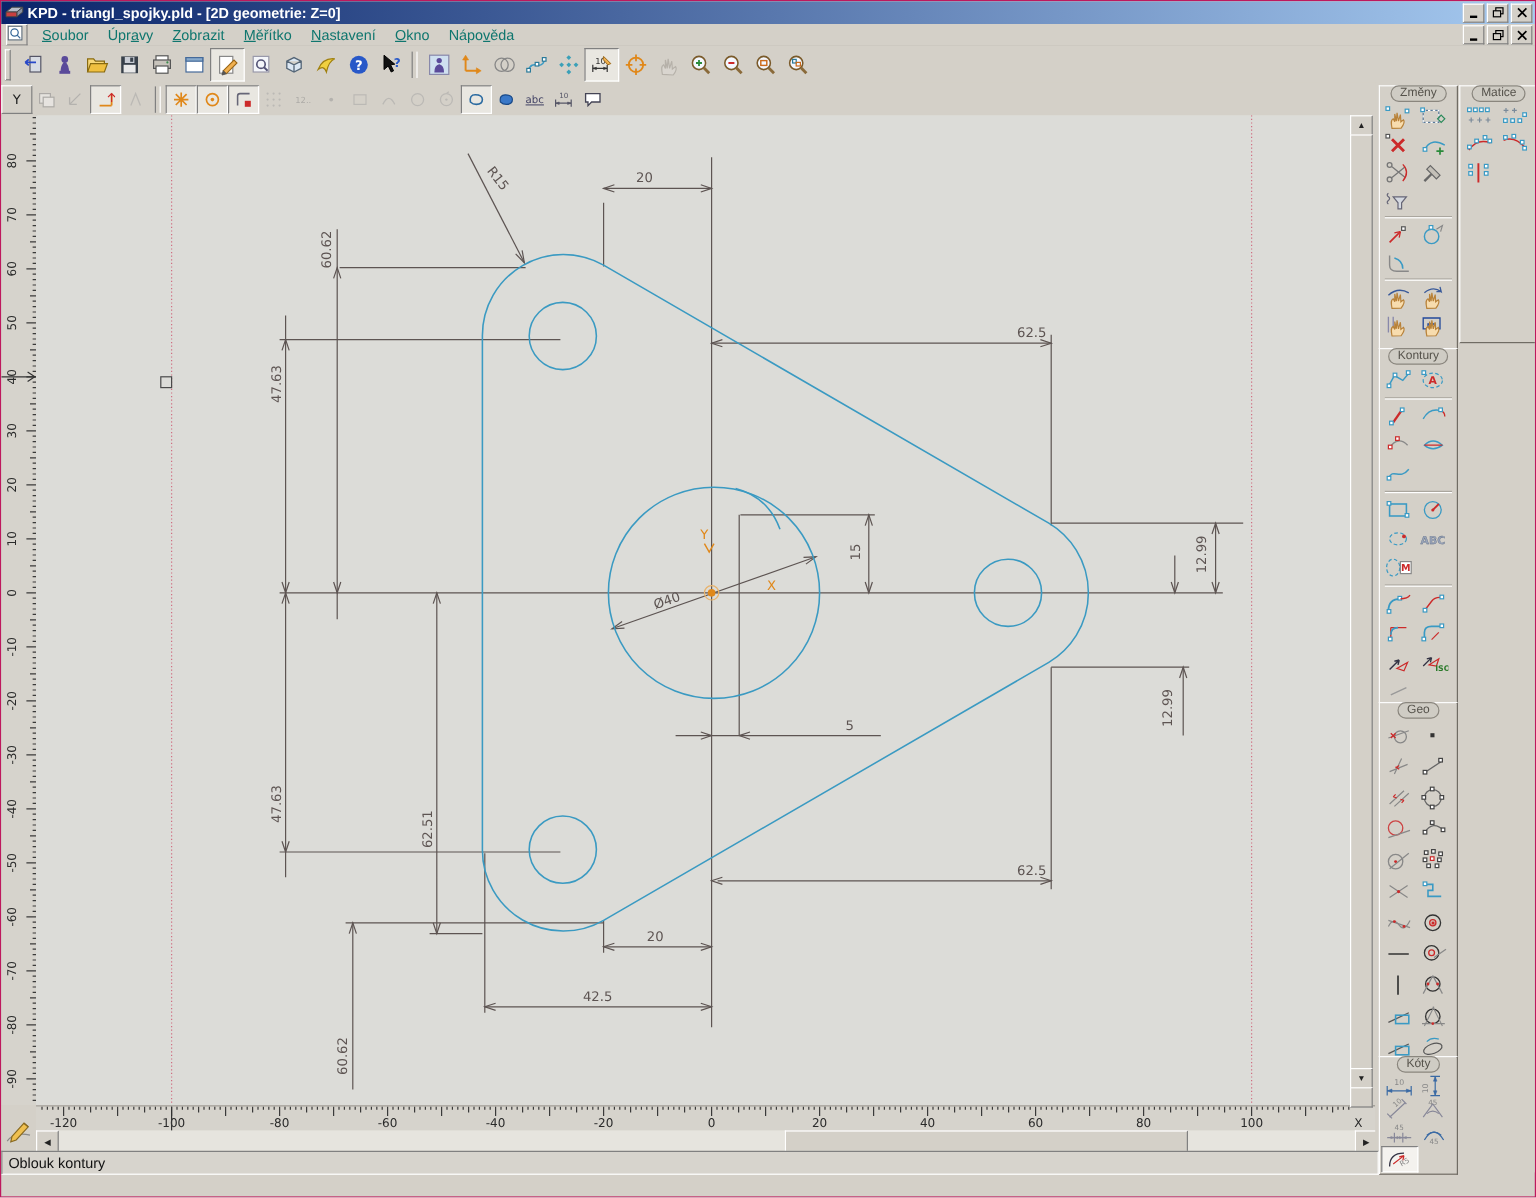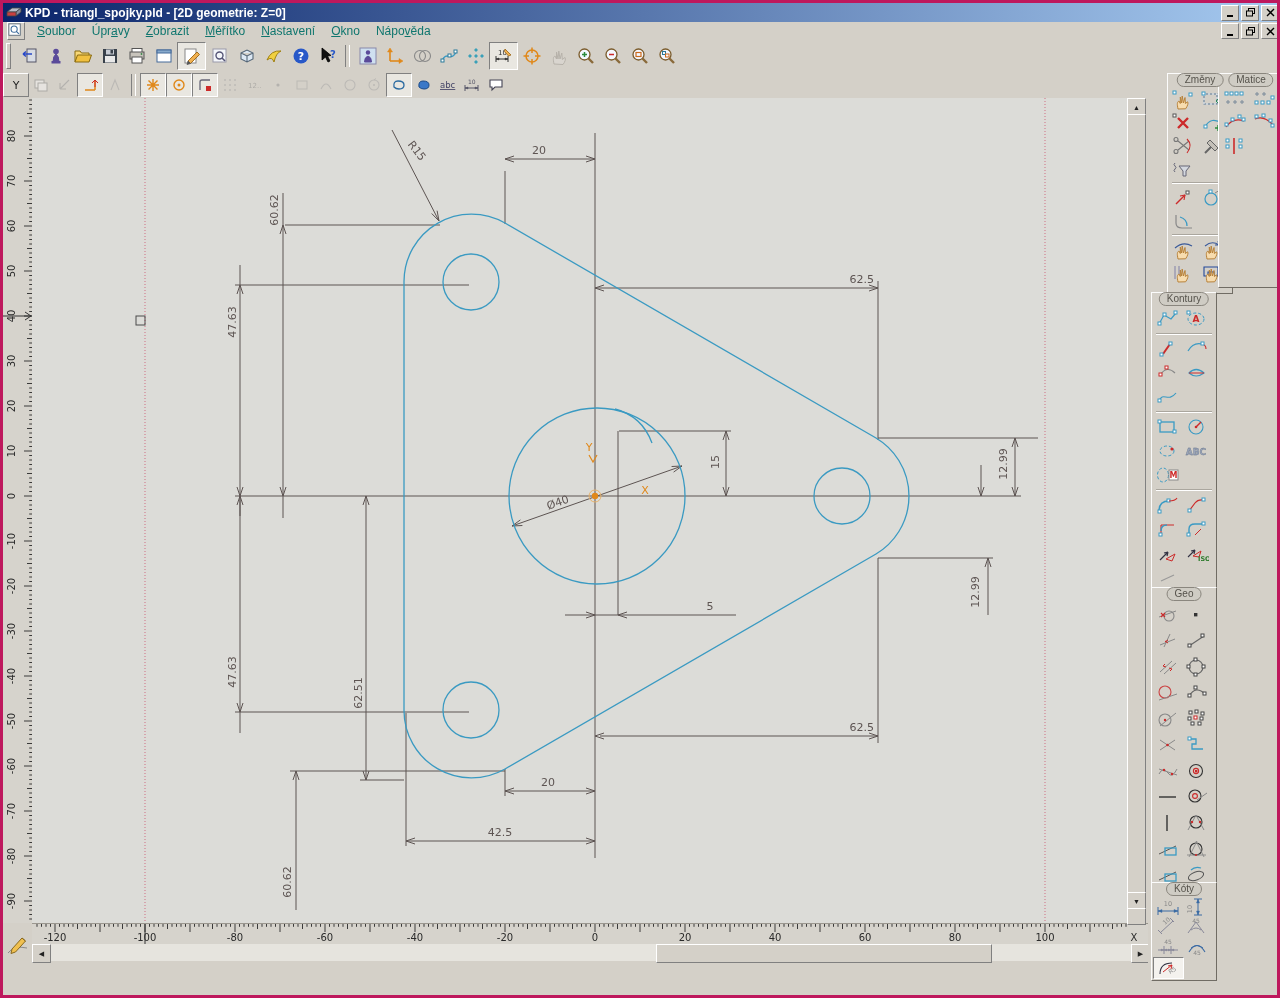--- a/index.html
+++ b/index.html
@@ -1,18 +1,18 @@
 <!DOCTYPE html>
 <html><head>
 <meta charset="utf-8">
 <style>
   html,body{margin:0;padding:0}
   #root{position:relative;width:1280px;height:998px;background:#d4d0c8;
         font-family:"Liberation Sans","DejaVu Sans",sans-serif;overflow:hidden;
-        border:3px solid #be185d;box-sizing:border-box}
+        border:1px solid #be185d;box-sizing:border-box}
   .abs{position:absolute}
   .sunken{border:1px solid;border-color:#808080 #ffffff #ffffff #808080}
   .raised{border:1px solid;border-color:#ffffff #808080 #808080 #ffffff}
   
   #titlebar{left:0;top:0;width:1280px;height:19px;
     background:linear-gradient(90deg,#0a246a,#a6caf0);display:flex;align-items:center}
   #title-text{color:#fff;font-size:12px;font-weight:bold;margin-left:4px;white-space:nowrap}
   .winbtn{width:16px;height:14px;background:#d4d0c8;display:flex;align-items:center;justify-content:center;margin-left:2px}
   #title-controls,#mdi-controls{display:flex;position:absolute;right:4px}
   
@@ -1068,21 +1068,21 @@
     <div class="sb-btn raised abs" style="left:0;top:794px">▼</div>
     <div class="sb-btn raised abs" style="left:0;top:810px;height:15px"></div>
   </div>
   <div id="hscroll" class="abs">
     <div class="sb-btn raised abs" style="left:0;top:0;height:17px">◀</div>
     <div class="sb-thumb raised abs" style="left:624px;top:0;width:334px;height:17px"></div>
     <div class="sb-btn raised abs" style="left:1099px;top:0;height:17px">▶</div>
   </div>
 
   <div id="right-panel" class="abs">
-      <div class="pal" style="left: 19px; top: 2px; width: 64px; height: 219px;">
+      <div class="pal" style="left: 3px; top: 2px; width: 64px; height: 219px;">
         <div class="pal-title">Změny</div>
         <div class="pal-body">
           <div class="pal-cell" style="height: 23px;">
             <span class="ticon">
               <svg width="24" height="20" viewBox="0 0 24 20">
                 <rect x="1" y="1" width="3" height="3" fill="#fff" stroke="#3a9ac4" stroke-width="1"></rect>
                 <rect x="17" y="3" width="3" height="3" fill="#fff" stroke="#3a9ac4" stroke-width="1"></rect>
                 <path d="M6,19 C5,14 5,12 7,11 L8.3,13.5 L8.3,7 L9.6,13 L10.2,6 L11.4,13 L13,7.5 L13.4,13.5 L15.6,11.8 C16.6,13 15.6,16 13.6,18.8 Z" stroke="#b8823a" stroke-width="1" fill="#f7dcae"></path>
               </svg>
             </span>
@@ -1704,15 +1704,18 @@
                 <path d="M6,14 L15,7 M15,7 l-4,1 m4,-1 l-1,4" stroke="#cc2a2a" stroke-width="1" fill="none"></path>
                 <text x="13" y="16" font-size="6" fill="#888" font-family="DejaVu Sans" transform="rotate(-30 13 16)">R5</text>
               </svg>
             </span>
           </div>
           <div class="pal-cell" style="height: 20px;"></div>
         </div>
       </div>
     </div>
 
+  <div id="prompt-bar" class="abs sunken">
+    <span id="prompt-text">Oblouk kontury</span>
+  </div>
 
 
 </div>
 
 </body></html>

